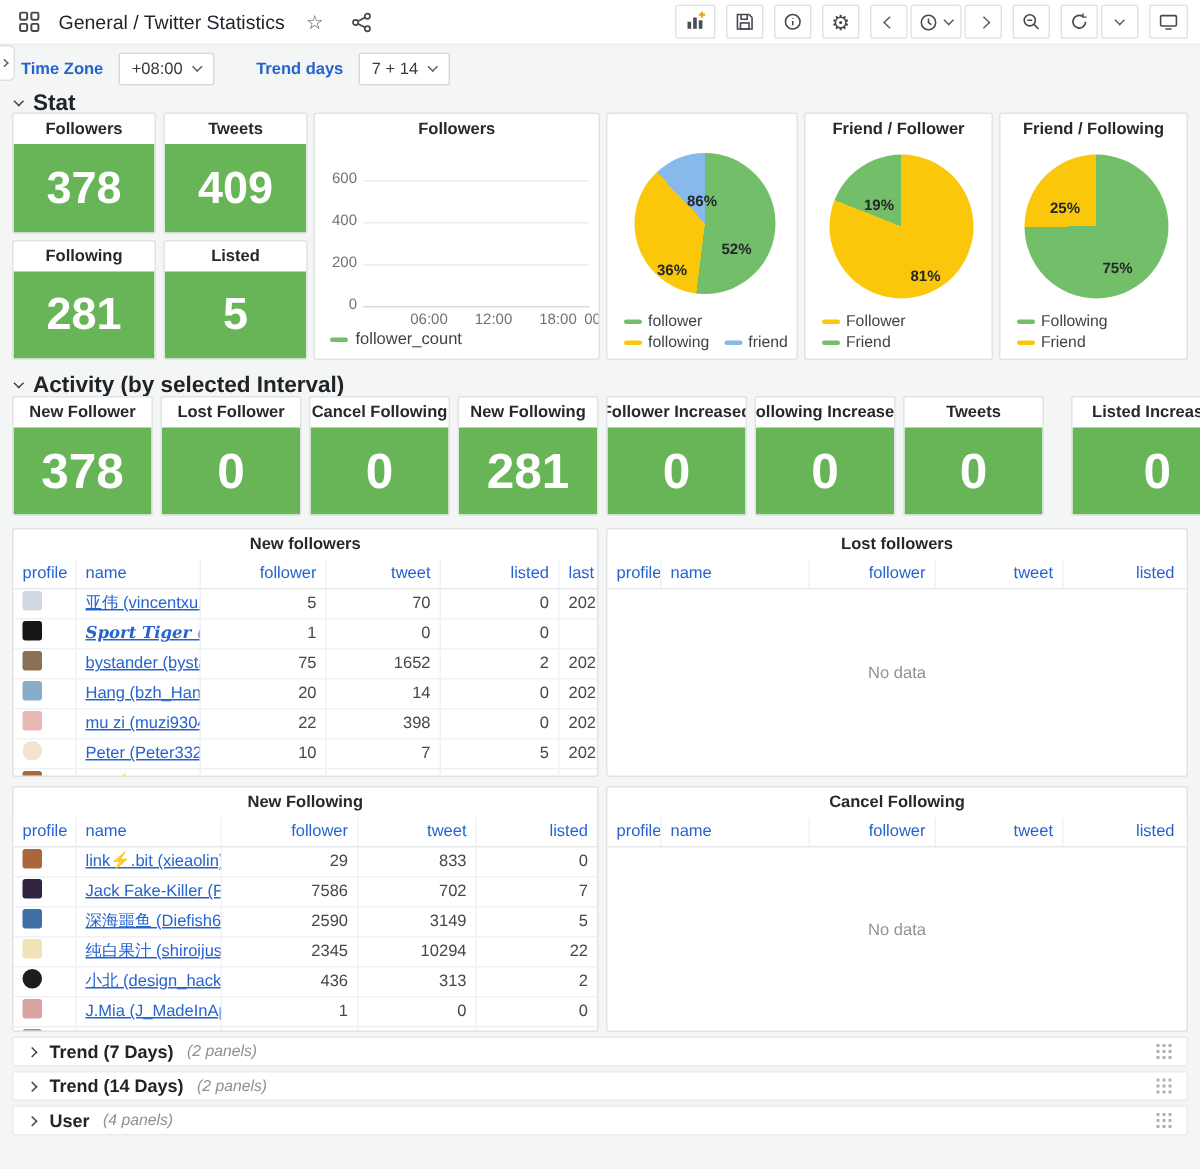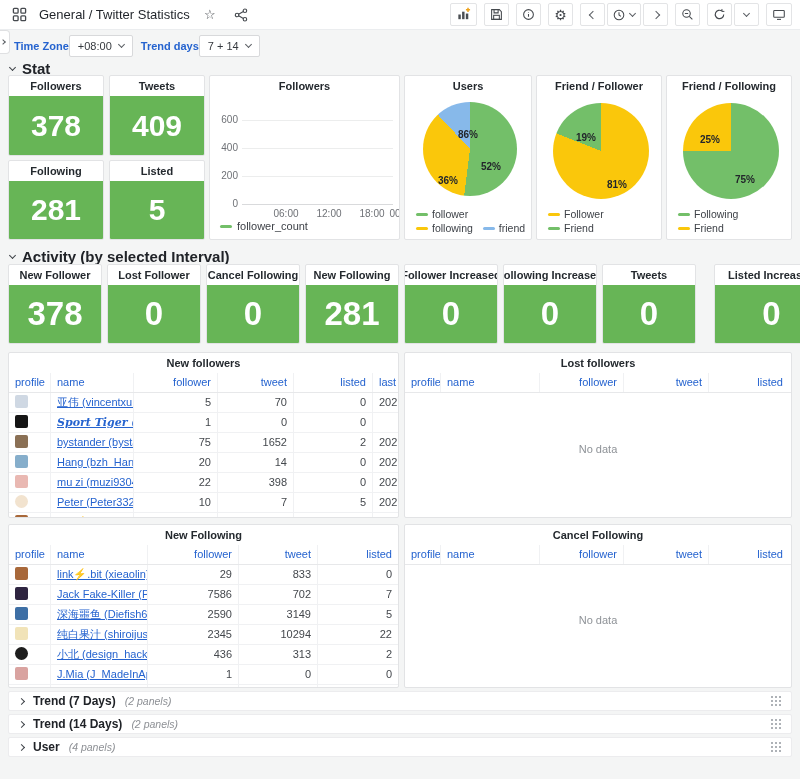--- a/index.html
+++ b/index.html
@@ -20,21 +20,21 @@
   .gearGlyph{font-size:14px;line-height:1;color:#45494e}
   .caret{display:inline-block;width:5px;height:5px;border-right:1.4px solid #5a5e63;border-bottom:1.4px solid #5a5e63;transform:rotate(45deg);margin-top:-3px}
   .chevL{display:inline-block;width:6px;height:6px;border-left:1.6px solid #5a5e63;border-bottom:1.6px solid #5a5e63;transform:rotate(45deg)}
   .chevR{display:inline-block;width:6px;height:6px;border-right:1.6px solid #5a5e63;border-top:1.6px solid #5a5e63;transform:rotate(45deg)}
 
   
   .side-tab{position:absolute;left:0;top:30px;width:10px;height:24px;background:#fff;border:1px solid #dfe0e2;border-left:none;border-radius:0 4px 4px 0;display:flex;align-items:center;justify-content:center;z-index:4;cursor:pointer}
   .side-tab .chevR{width:4px;height:4px;margin-left:-3px}
 
   
-  .submenu{position:absolute;top:35px;left:14px;display:flex;align-items:center;}
+  .submenu{position:absolute;top:35px;left:14px;display:flex;align-items:center;gap:10px}
   .sublabel{font-size:11px;font-weight:700;color:var(--link_blue)}
   .subbox{height:22px;border:1px solid #d8d9db;background:#fff;border-radius:2px;display:flex;align-items:center;gap:7px;padding:0 8px;font-size:11px;color:#35393e;cursor:pointer}
   .gap18{width:8px}
 
   
   .rowhdr{position:absolute;display:flex;align-items:center;font-size:15px;font-weight:700;color:#202328;cursor:pointer}
   .chev-down{display:inline-block;width:5px;height:5px;border-right:1.5px solid #3e4248;border-bottom:1.5px solid #3e4248;transform:rotate(45deg);margin-right:7px;margin-top:-3px}
 
   
   .panel{position:absolute;background:#fff;border:1px solid #e2e3e5;border-radius:2px;overflow:hidden}
@@ -233,21 +233,20 @@
     <span class="xtick" style="left:103px;top:132px">12:00</span>
     <span class="xtick" style="left:146px;top:132px">18:00</span>
     <span class="xtick" style="left:176px;top:132px">00:00</span>
     <div class="linelegend" style="left:10px;top:144px">
       <i class="sw" style="background:var(--pie_green)"></i>
       <span>follower_count</span>
     </div>
   </div>
 
   <div class="panel" style="left:404px;top:75px;width:128px;height:165px">
-    <div class="ptitle">Users</div>
     <div class="pie" style="left: 18px; top: 26px; width: 94px; height: 94px; background: conic-gradient(rgb(115, 191, 105) 0deg, rgb(115, 191, 105) 187.2deg, rgb(250, 199, 11) 187.2deg, rgb(250, 199, 11) 316.8deg, rgb(135, 185, 234) 316.8deg, rgb(135, 185, 234) 360deg);"></div>
     <span class="plabel" style="left:76px;top:85px">52%</span>
     <span class="plabel" style="left:33px;top:99px">36%</span>
     <span class="plabel" style="left:53px;top:53px">86%</span>
     <div class="plegend">
       <span class="litem">
           <i class="sw" style="background: rgb(115, 191, 105);"></i>
           <span>follower</span>
         </span>
       <span class="litem">

